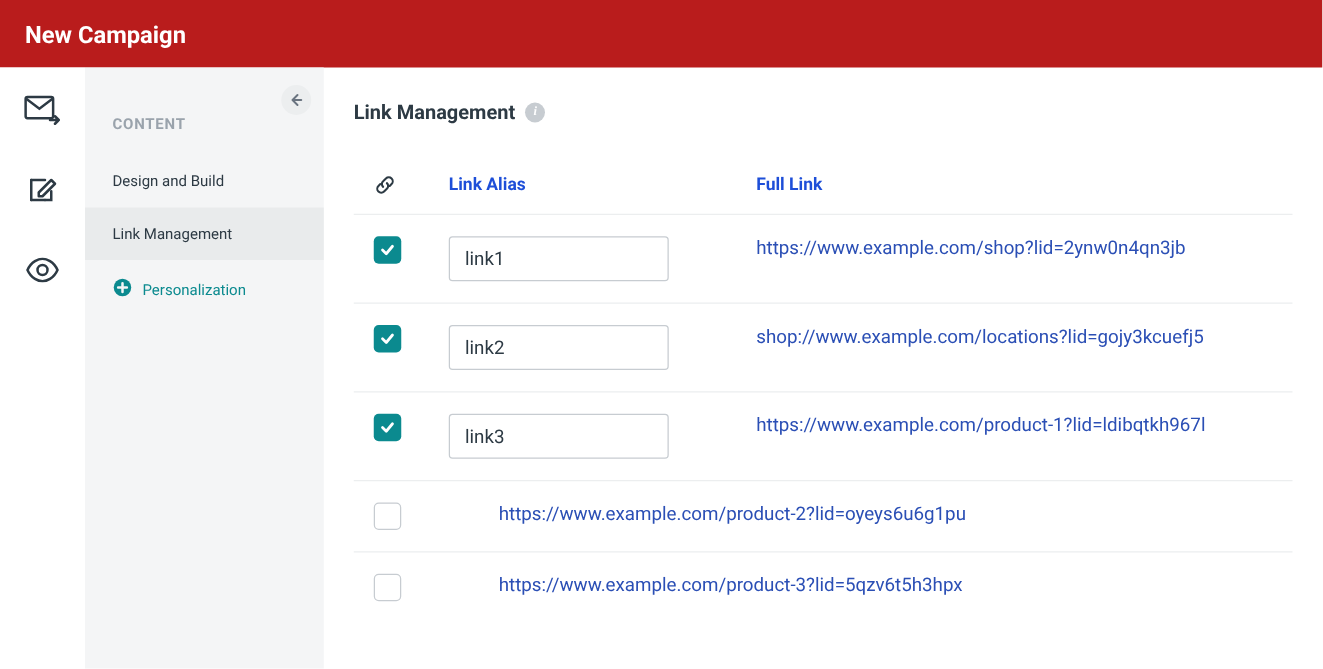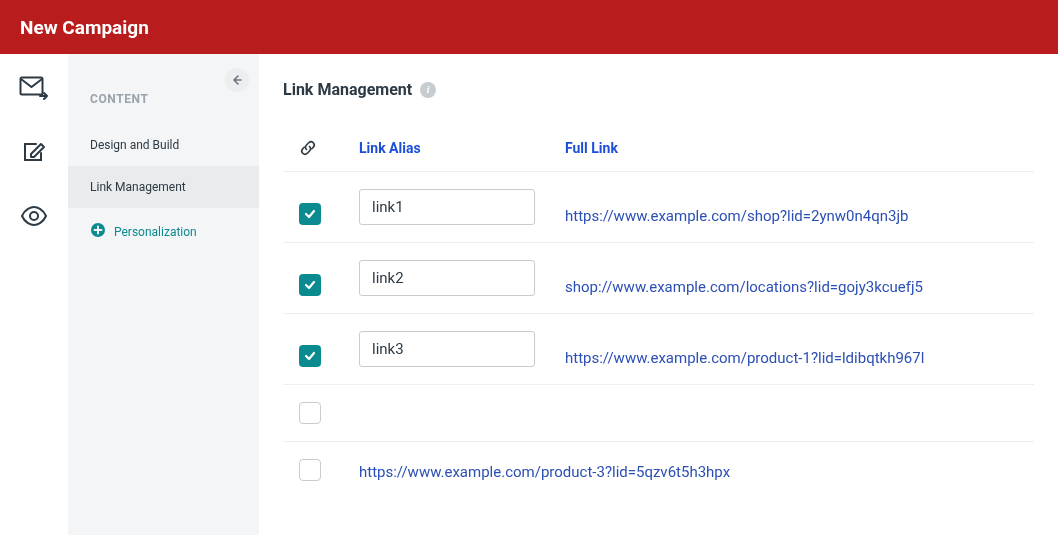--- a/index.html
+++ b/index.html
@@ -140,24 +140,25 @@
     }
     .col-alias {
       width: 206px;
       display: flex;
       align-items: center;
     }
     .col-full {
       flex: 1;
       display: flex;
       align-items: center;
+      margin-left: 40px;
     }
     .table-row {
       display: flex;
-      align-items: flex-end;
+      align-items: flex-start;
       padding: 17px 0 17px 16px;
       border-top: 1px solid #eceeef;
     }
     .checkbox {
       width: 22px;
       height: 22px;
       border-radius: 4px;
       display: flex;
       align-items: center;
       justify-content: center;
@@ -324,20 +325,23 @@
               <input class="alias-input" type="text" value="link3" style="">
             </div>
             <div class="col-full">
               <a class="full-link">https://www.example.com/product-1?lid=ldibqtkh967l</a>
             </div>
           </div>
           <div class="table-row">
             <div class="col-check">
               <div class="checkbox unchecked"></div>
             </div>
+            <div class="col-full">
+              <a class="full-link">https://www.example.com/product-2?lid=oyeys6u6g1pu</a>
+            </div>
           </div>
           <div class="table-row">
             <div class="col-check">
               <div class="checkbox unchecked"></div>
             </div>
             <div class="col-full">
               <a class="full-link">https://www.example.com/product-3?lid=5qzv6t5h3hpx</a>
             </div>
           </div>
         </div>

